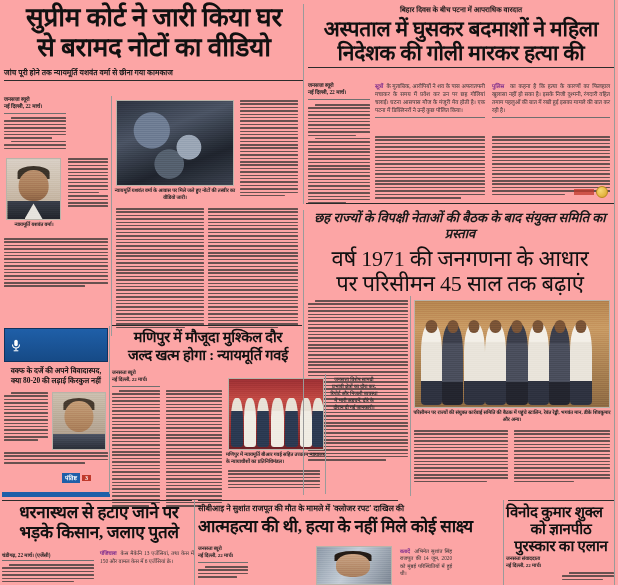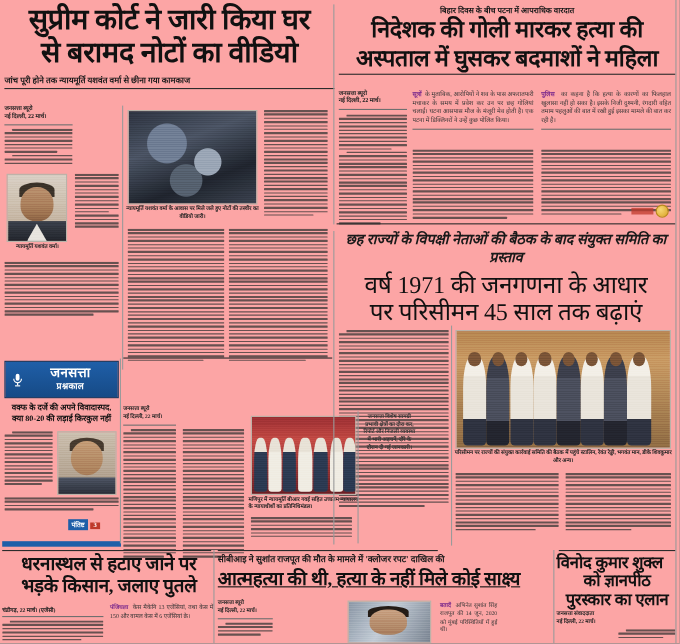--- a/index.html
+++ b/index.html
@@ -335,22 +335,22 @@
       <div class="ln"></div>
       <div class="ln"></div>
     <div class="ln"></div>
       <div class="ln"></div>
       <div class="ln"></div>
       <div class="ln sh2"></div>
   </div>
 
   <div class="abs" style="left:308px; top:6px; width:306px;">
     <div class="kicker">बिहार दिवस के बीच पटना में आपराधिक वारदात</div>
+    <div class="hl" style="font-size:21px; text-align:center; margin-top:3px;">अस्पताल में घुसकर बदमाशों ने महिला</div>
     <div class="hl" style="font-size:21px; text-align:center; margin-top:1px;">निदेशक की गोली मारकर हत्या की</div>
-    <div class="hl" style="font-size:21px; text-align:center; margin-top:3px;">अस्पताल में घुसकर बदमाशों ने महिला</div>
     <div class="rule" style="margin-top:3px;"></div>
   </div>
 
   <div class="abs" style="left:308px; top:82px; width:62px;">
     <div class="byline">जनसत्ता ब्यूरो</div>
     <div class="byline">नई दिल्ली, 22 मार्च।</div>
     <div class="thin" style="margin:2px 0 3px;"></div>
   </div>
 
   <div class="abs copy tight" style="left:308px; top:104px; width:62px;">
@@ -551,20 +551,24 @@
       <div class="ln"></div>
       <div class="ln"></div>
       <div class="ln"></div>
     <div class="ln"></div>
       <div class="ln"></div>
       <div class="ln"></div>
       <div class="ln sh"></div>
   </div>
 
   <div class="abs rule" style="left:112px; top:325px; width:190px;"></div>
+  <div class="abs" style="left:112px; top:330px; width:192px;">
+    <div class="hl" style="font-size:14.5px; text-align:center;">मणिपुर में मौजूदा मुश्किल दौर</div>
+    <div class="hl" style="font-size:14.5px; text-align:center; margin-top:2px;">जल्द खत्म होगा : न्यायमूर्ति गवई</div>
+  </div>
 
   <div class="abs" style="left:112px; top:370px; width:48px;">
     <div class="byline" style="font-size:5px;">जनसत्ता ब्यूरो</div>
     <div class="byline" style="font-size:5px;">नई दिल्ली, 22 मार्च।</div>
     <div class="thin" style="margin:2px 0 3px;"></div>
   </div>
 
   <div class="abs copy tight" style="left:112px; top:390px; width:48px;">
     <div class="ln ind"></div>
       <div class="ln"></div>
@@ -665,24 +669,20 @@
       <div class="ln"></div>
   </div>
 
   <div class="abs banner" style="left:4px; top:328px; width:104px; height:34px;">
     <svg class="mic" viewBox="0 0 24 24">
       <rect x="9" y="3" width="6" height="11" rx="3" fill="#ffffff"></rect>
       <path d="M6 11a6 6 0 0 0 12 0" stroke="#ffffff" stroke-width="1.8" fill="none"></path>
       <rect x="11" y="17" width="2" height="4" fill="#ffffff"></rect>
       <rect x="8" y="21" width="8" height="1.8" fill="#ffffff"></rect>
     </svg>
-    <div style="position:absolute; left:20px; top:4px; right:4px; text-align:center;">
-      <div class="b1">जनसत्ता</div>
-      <div class="b2" style="margin-top:3px;">प्रश्नकाल</div>
-    </div>
   </div>
 
   <div class="abs" style="left:4px; top:366px; width:104px;">
     <div style="font-size:7.4px; font-weight:700; text-align:center; line-height:1.3; color:#111;">वक्फ के दर्जे की अपने विवादास्पद,</div>
     <div style="font-size:7.4px; font-weight:700; text-align:center; line-height:1.3; color:#111;">क्या 80-20 की लड़ाई किरकुल नहीं</div>
   </div>
 
   <div class="abs copy tight" style="left:4px; top:392px; width:44px;">
     <div class="ln ind"></div>
       <div class="ln"></div>
@@ -739,21 +739,21 @@
 
   <div class="abs" style="left:100px; top:550px; width:94px;">
     <div style="font-size:5.4px; line-height:1.45; text-align:justify;">
       <span class="purple">पंजिघला</span>
       <span style="color:#333;">&nbsp;केस मैकेनि 13 एजेंसियां, तथा केस में 150 और वामल केस में 6 एजेंसियां क्रे।</span>
     </div>
   </div>
 
   <div class="abs rule" style="left:198px; top:500px; width:200px;"></div>
   <div class="abs kicker" style="left:198px; top:504px; width:310px; font-size:8px; text-align:left;">सीबीआइ ने सुशांत राजपूत की मौत के मामले में 'क्लोजर रपट' दाखिल की</div>
-  <div class="abs hl" style="left:198px; top:518px; width:312px; font-size:17px; text-align:left;text-decoration:underline;">आत्महत्या की थी, हत्या के नहीं मिले कोई साक्ष्य</div>
+  <div class="abs hl" style="left:198px; top:518px; width:312px; font-size:17px; text-align:left;">आत्महत्या की थी, हत्या के नहीं मिले कोई साक्ष्य</div>
 
   <div class="abs" style="left:198px; top:546px; width:50px;">
     <div class="byline" style="font-size:5px;">जनसत्ता ब्यूरो</div>
     <div class="byline" style="font-size:5px;">नई दिल्ली, 22 मार्च।</div>
     <div class="thin" style="margin:2px 0 3px;"></div>
   </div>
   <div class="abs copy tight" style="left:198px; top:566px; width:50px;">
     <div class="ln ind"></div>
       <div class="ln"></div>
       <div class="ln"></div>

